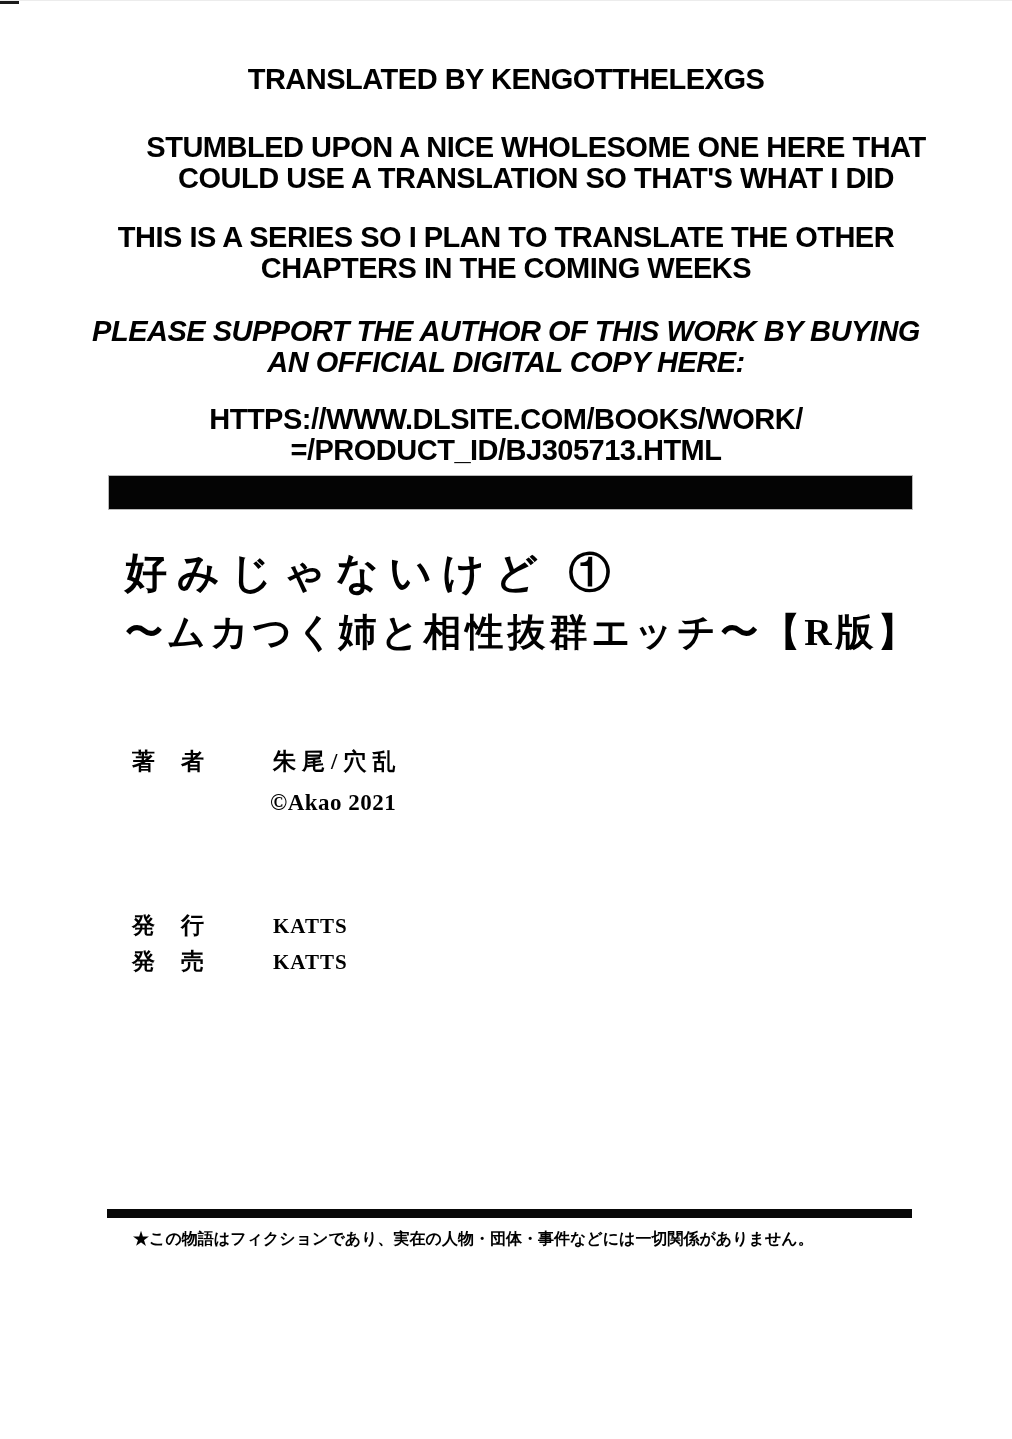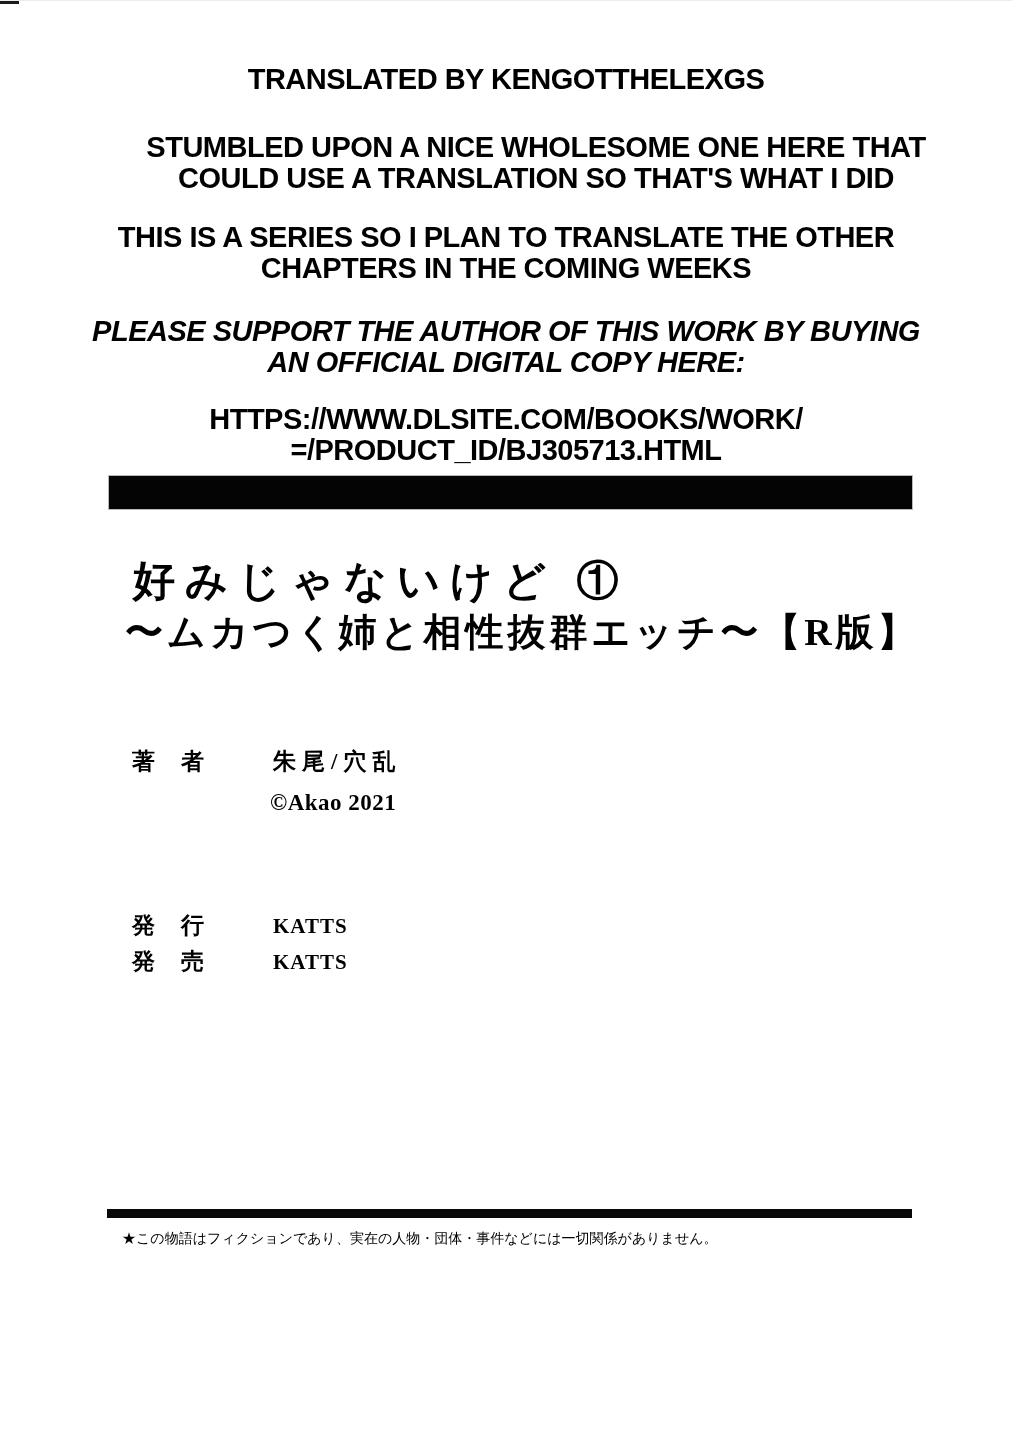--- a/index.html
+++ b/index.html
@@ -61,21 +61,21 @@
     width: 805px; height: 9px;
     background: #080808;
   }
 
   
   .jp-serif { font-family: "Liberation Serif", "DejaVu Serif", serif; }
 
   .title1 {
     position: absolute;
     top: 548px; left: 125px;
-    margin: 8px;
+    margin: 0;
     font-weight: 700;
     font-size: 42px;
     line-height: 48px;
     letter-spacing: 10px;
     white-space: nowrap;
   }
   .title2 {
     position: absolute;
     top: 608px; left: 125px;
     margin: 0;
@@ -117,23 +117,23 @@
   .publisher-row { top: 909px; }
   .seller-row   { top: 945px; }
   .publisher-row .row-value, .seller-row .row-value {
     font-size: 21px;
     letter-spacing: 1px;
   }
 
   
   .disclaimer {
     position: absolute;
-    top: 1224px; left: 122px;
-    font-weight: 400;
-    font-size: 14px;
+    top: 1224px; left: 133px;
+    font-weight: 700;
+    font-size: 16px;
     line-height: 28px;
     white-space: nowrap;
   }
   .disclaimer .ln { display: block; }
 </style>
 </head>
 <body>
 
 <div class="page">
 

